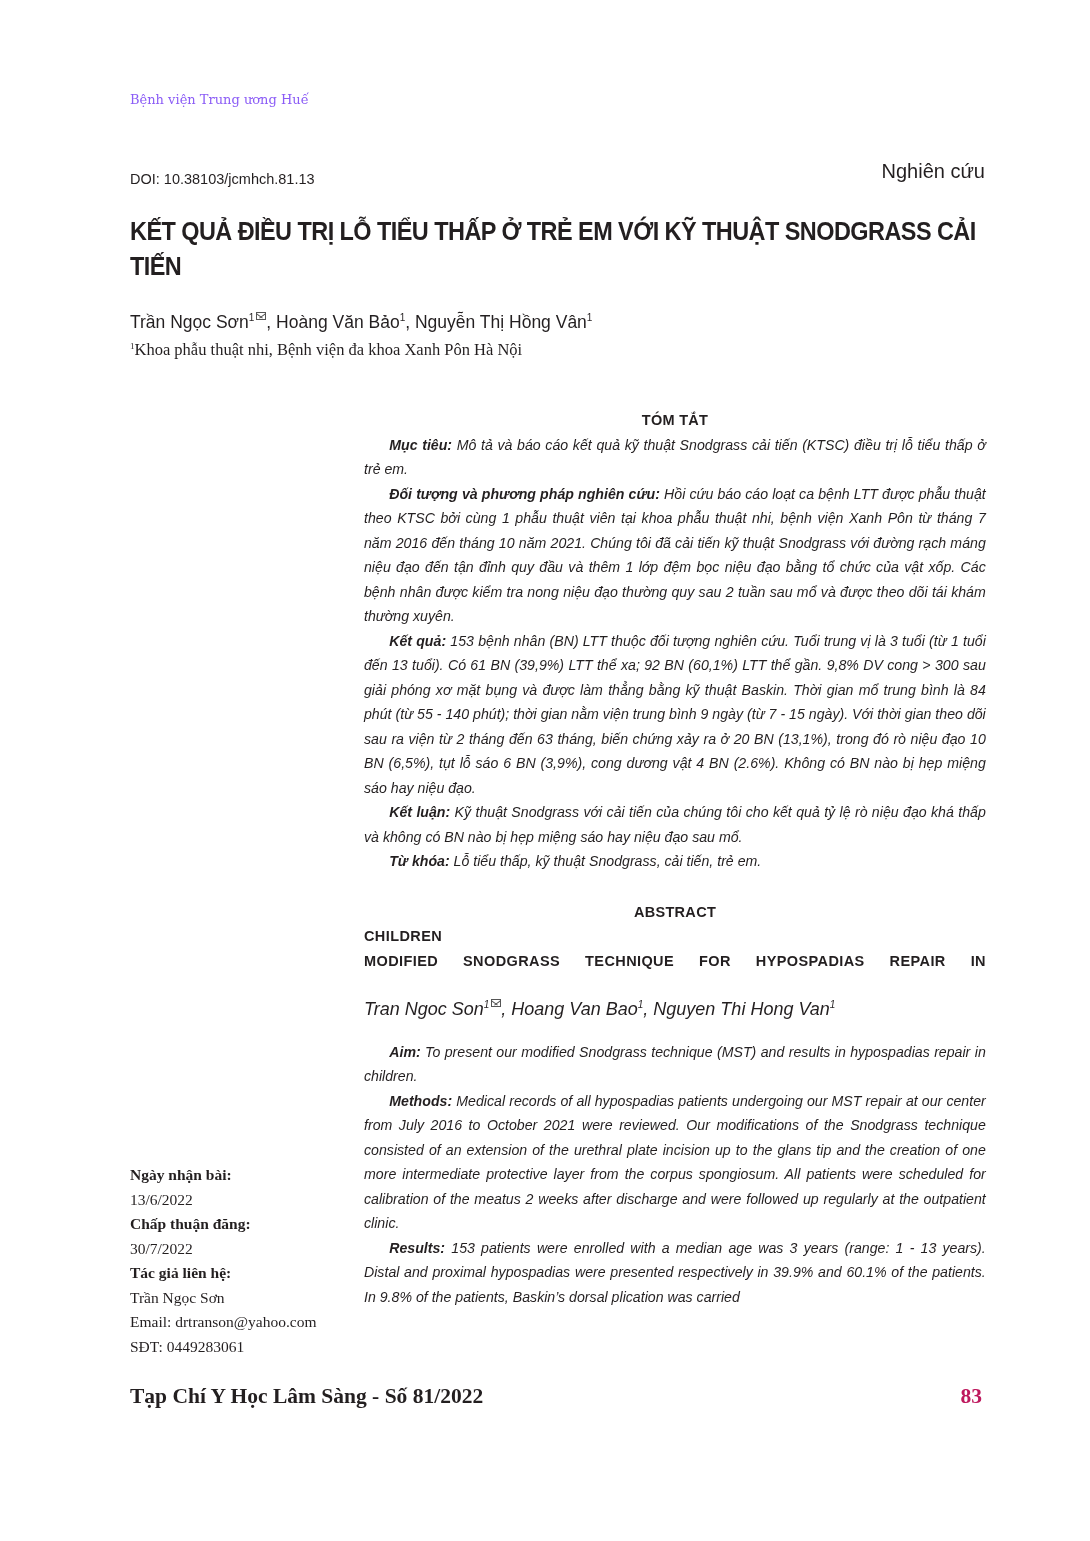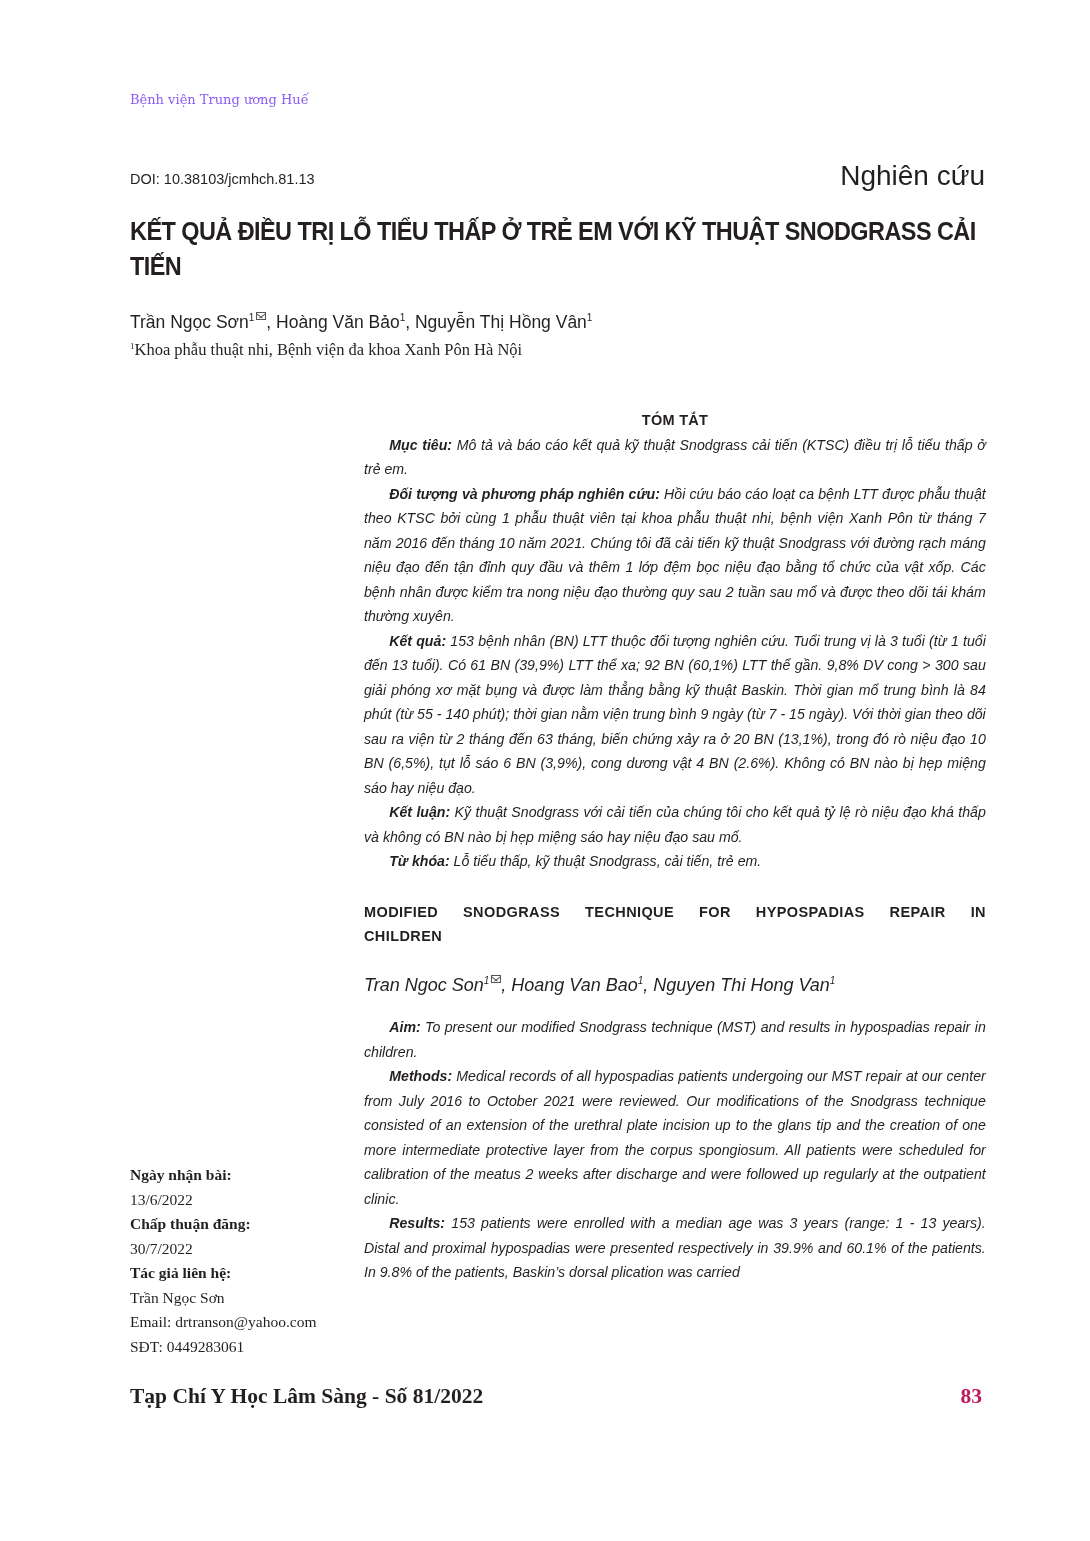--- a/index.html
+++ b/index.html
@@ -10,21 +10,21 @@
     position: absolute; left: 130px; top: 92px;
     font-family: "DejaVu Serif", "Liberation Serif", serif;
     font-weight: normal; font-size: 13px; color: #8b5cf6;
   }
   .doi {
     position: absolute; left: 130px; top: 171px;
     font-family: Liberation Sans, sans-serif; font-size: 14.5px; color: #231f20;
   }
   .section-label {
     position: absolute; right: 105px; top: 160px;
-    font-family: "Liberation Sans", sans-serif; font-size: 28px; color: #231f20;
+    font-family: "Liberation Sans", sans-serif; font-size: 20px; color: #231f20;
   }
   .title {
     position: absolute; left: 130px; top: 214px; width: 860px;
     font-family: "Liberation Sans", sans-serif; font-weight: bold;
     font-size: 25.5px; line-height: 35px; color: #231f20;
     letter-spacing: -0.6px; transform: scaleX(0.92); transform-origin: left top;
     width: 935px;
   }
   .authors {
     position: absolute; left: 130px; top: 312px;
@@ -102,22 +102,23 @@
 <div class="main-col">
   <div class="heading">TÓM TẮT</div>
   <p class="para"><b>Mục tiêu:</b><span> Mô tả và báo cáo kết quả kỹ thuật Snodgrass cải tiến (KTSC) điều trị lỗ tiểu thấp ở trẻ em.</span></p>
   <p class="para"><b>Đối tượng và phương pháp nghiên cứu:</b><span> Hồi cứu báo cáo loạt ca bệnh LTT được phẫu thuật theo KTSC bởi cùng 1 phẫu thuật viên tại khoa phẫu thuật nhi, bệnh viện Xanh Pôn từ tháng 7 năm 2016 đến tháng 10 năm 2021. Chúng tôi đã cải tiến kỹ thuật Snodgrass với đường rạch máng niệu đạo đến tận đỉnh quy đầu và thêm 1 lớp đệm bọc niệu đạo bằng tổ chức của vật xốp. Các bệnh nhân được kiểm tra nong niệu đạo thường quy sau 2 tuần sau mổ và được theo dõi tái khám thường xuyên.</span></p>
   <p class="para"><b>Kết quả:</b><span> 153 bệnh nhân (BN) LTT thuộc đối tượng nghiên cứu. Tuổi trung vị là 3 tuổi (từ 1 tuổi đến 13 tuổi). Có 61 BN (39,9%) LTT thể xa; 92 BN (60,1%) LTT thể gần. 9,8% DV cong &gt; 300 sau giải phóng xơ mặt bụng và được làm thẳng bằng kỹ thuật Baskin. Thời gian mổ trung bình là 84 phút (từ 55 - 140 phút); thời gian nằm viện trung bình 9 ngày (từ 7 - 15 ngày). Với thời gian theo dõi sau ra viện từ 2 tháng đến 63 tháng, biến chứng xảy ra ở 20 BN (13,1%), trong đó rò niệu đạo 10 BN (6,5%), tụt lỗ sáo 6 BN (3,9%), cong dương vật 4 BN (2.6%). Không có BN nào bị hẹp miệng sáo hay niệu đạo.</span></p>
   <p class="para"><b>Kết luận:</b><span> Kỹ thuật Snodgrass với cải tiến của chúng tôi cho kết quả tỷ lệ rò niệu đạo khá thấp và không có BN nào bị hẹp miệng sáo hay niệu đạo sau mổ.</span></p>
   <p class="para"><b>Từ khóa:</b><span> Lỗ tiểu thấp, kỹ thuật Snodgrass, cải tiến, trẻ em.</span></p>
 
   <div class="spacer-1"></div>
 
+  <div class="heading">ABSTRACT</div>
+  <div class="en-title">CHILDREN</div>
   <div class="en-title en-title-line1">MODIFIED SNODGRASS TECHNIQUE FOR HYPOSPADIAS REPAIR IN</div>
-  <div class="en-title">CHILDREN</div>
 
   <div class="en-authors">
     <span>Tran Ngoc Son</span><sup>1</sup><span class="mail-icon"></span>, <span>Hoang Van Bao</span><sup>1</sup>, <span>Nguyen Thi Hong Van</span><sup>1</sup>
   </div>
 
   <p class="para"><b>Aim:</b><span> To present our modified Snodgrass technique (MST) and results in hypospadias repair in children.</span></p>
   <p class="para"><b>Methods:</b><span> Medical records of all hypospadias patients undergoing our MST repair at our center from July 2016 to October 2021 were reviewed. Our modifications of the Snodgrass technique consisted of an extension of the urethral plate incision up to the glans tip and the creation of one more intermediate protective layer from the corpus spongiosum. All patients were scheduled for calibration of the meatus 2 weeks after discharge and were followed up regularly at the outpatient clinic.</span></p>
   <p class="para"><b>Results:</b><span> 153 patients were enrolled with a median age was 3 years (range: 1 - 13 years). Distal and proximal hypospadias were presented respectively in 39.9% and 60.1% of the patients. In 9.8% of the patients, Baskin’s dorsal plication was carried</span></p>
 </div>
 

